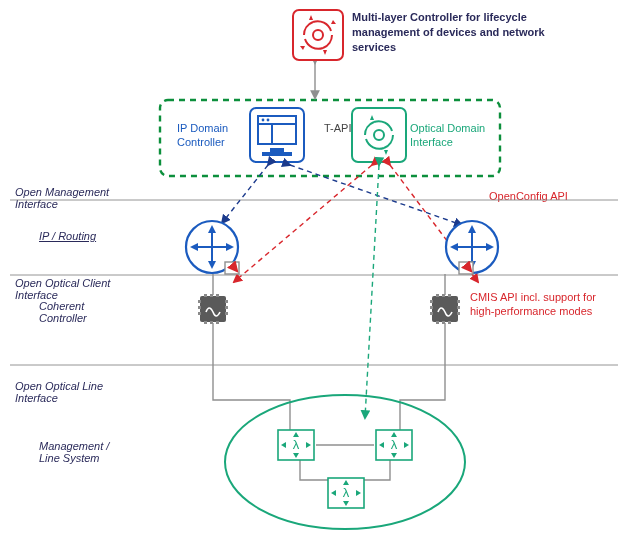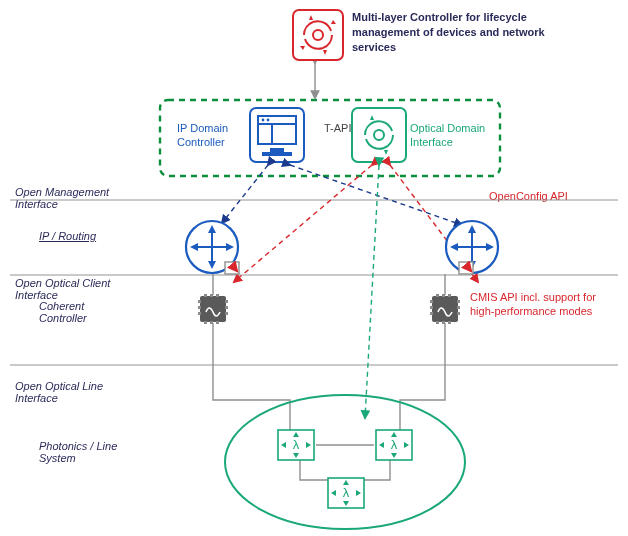--- a/index.html
+++ b/index.html
@@ -37,21 +37,21 @@
 
 <div class="lbl" style="left:39px;top:230px;text-decoration:underline;">IP / Routing</div>
 
 <div class="lbl" style="left:15px;top:277px;width:120px;">Open Optical Client Interface</div>
 <div class="lbl red" style="left:470px;top:291px;width:140px;line-height:1.25;">CMIS API incl. support for high-performance modes</div>
 
 <div class="lbl" style="left:39px;top:300px;width:80px;">Coherent Controller</div>
 
 <div class="lbl" style="left:15px;top:353px;width:120px;margin-top:27px;">Open Optical Line Interface</div>
 
-<div class="lbl" style="left:39px;top:440px;width:90px;">Photonics / Line System</div>
+<div class="lbl" style="left:39px;top:440px;width:90px;">Management / Line System</div>
 
 <svg width="628" height="536">
   <defs>
     <marker id="ah-grey" viewBox="0 0 10 10" refX="8" refY="5" markerWidth="7" markerHeight="7" orient="auto">
         <path d="M0 0L10 5L0 10z" fill="#8f8f8f"></path>
       </marker>
     <marker id="ah-blue" viewBox="0 0 10 10" refX="8" refY="5" markerWidth="7" markerHeight="7" orient="auto">
         <path d="M0 0L10 5L0 10z" fill="#1b3a8c"></path>
       </marker>
     <marker id="ah-red" viewBox="0 0 10 10" refX="8" refY="5" markerWidth="7" markerHeight="7" orient="auto">

